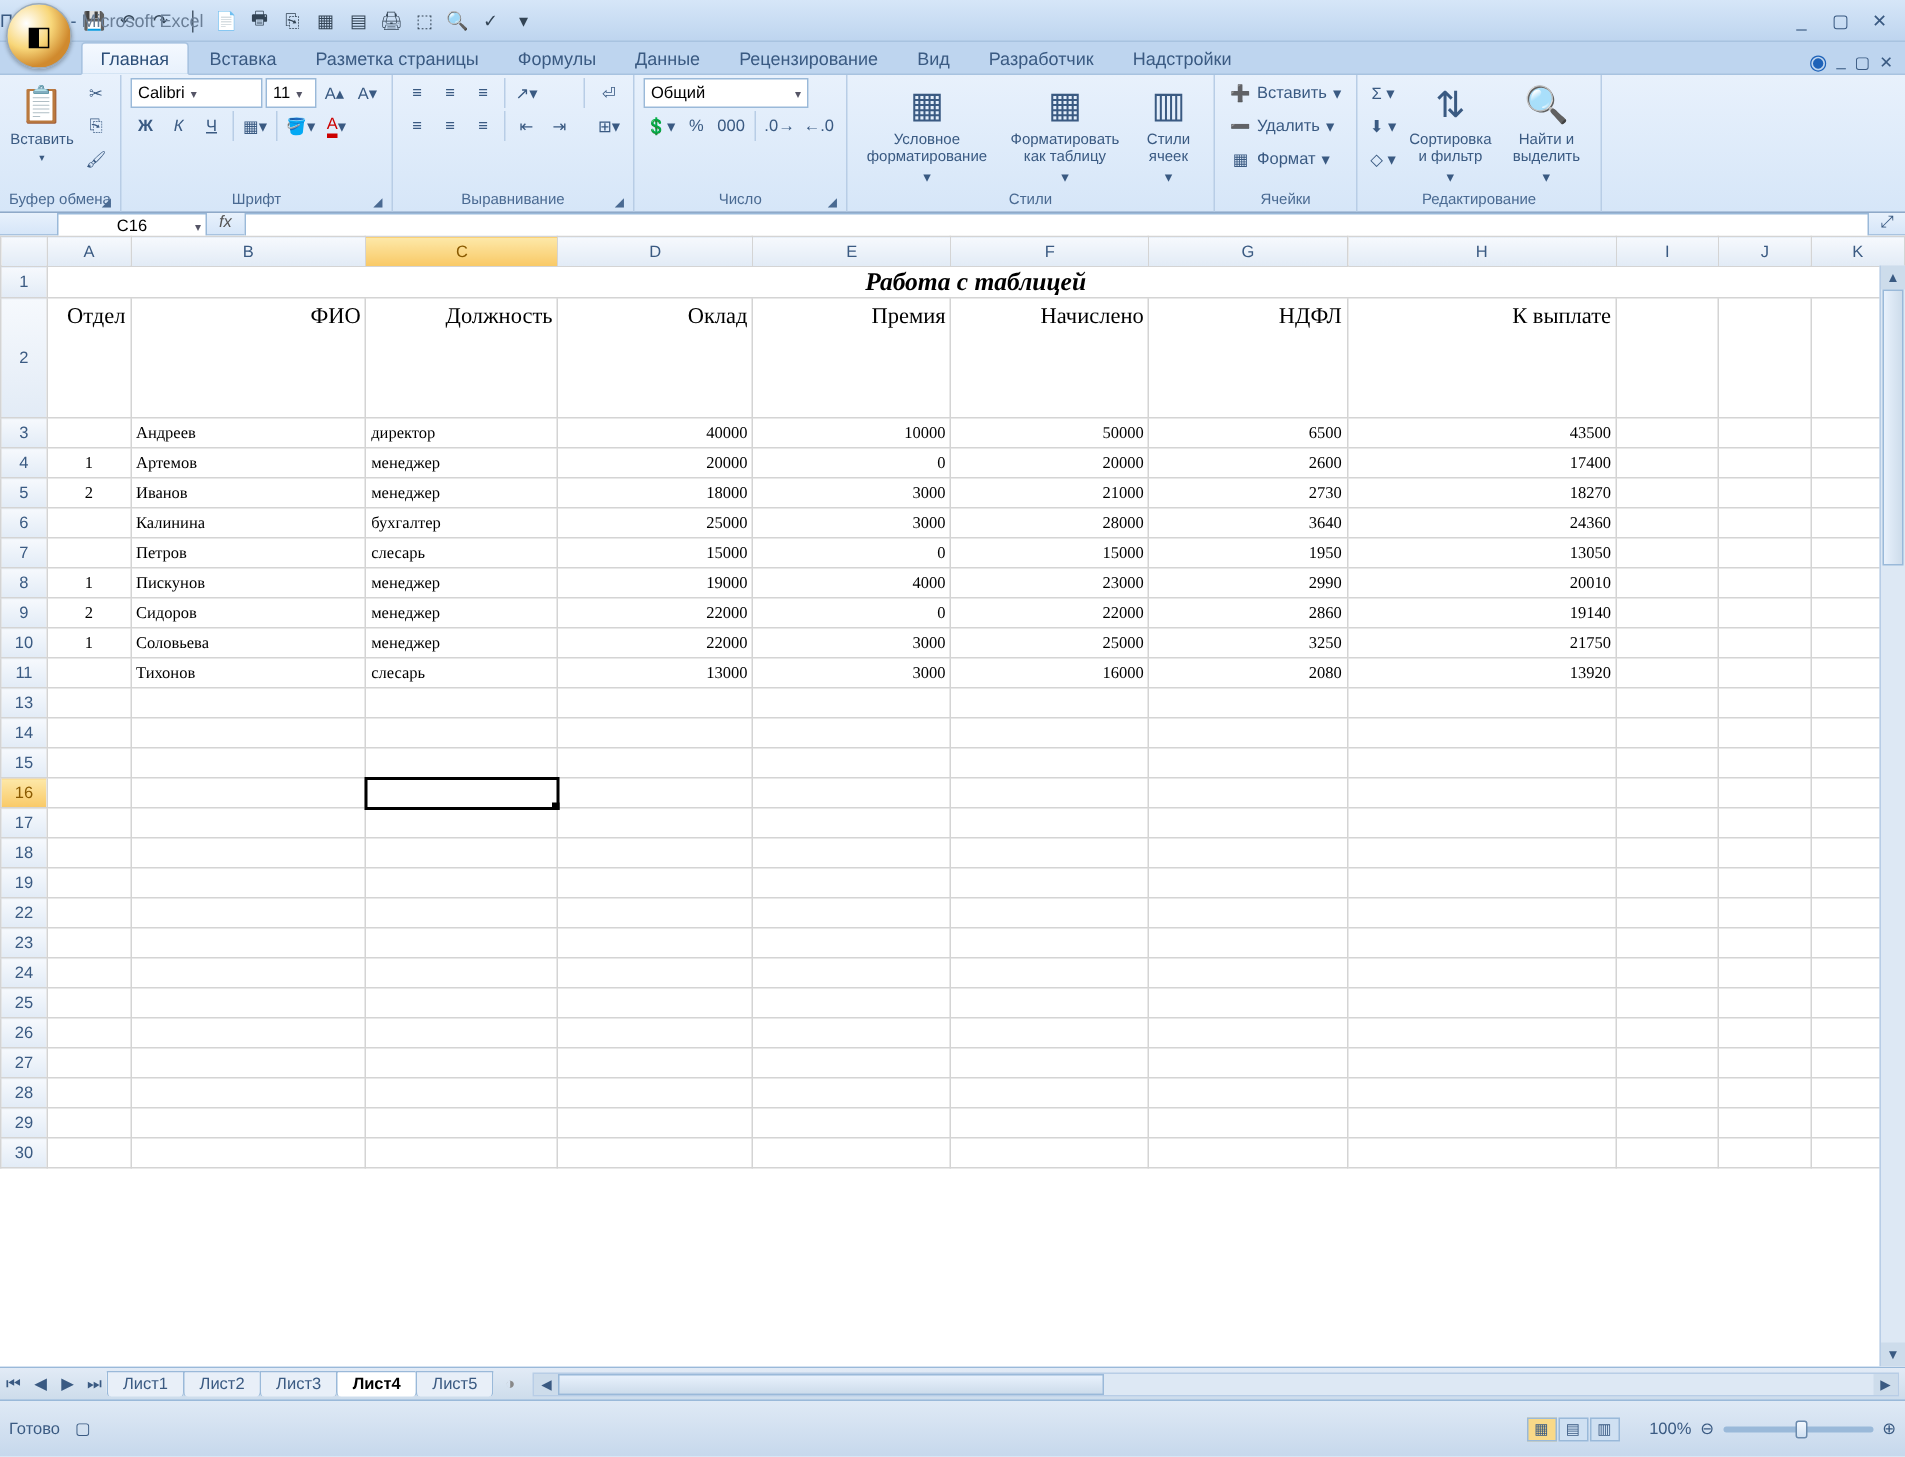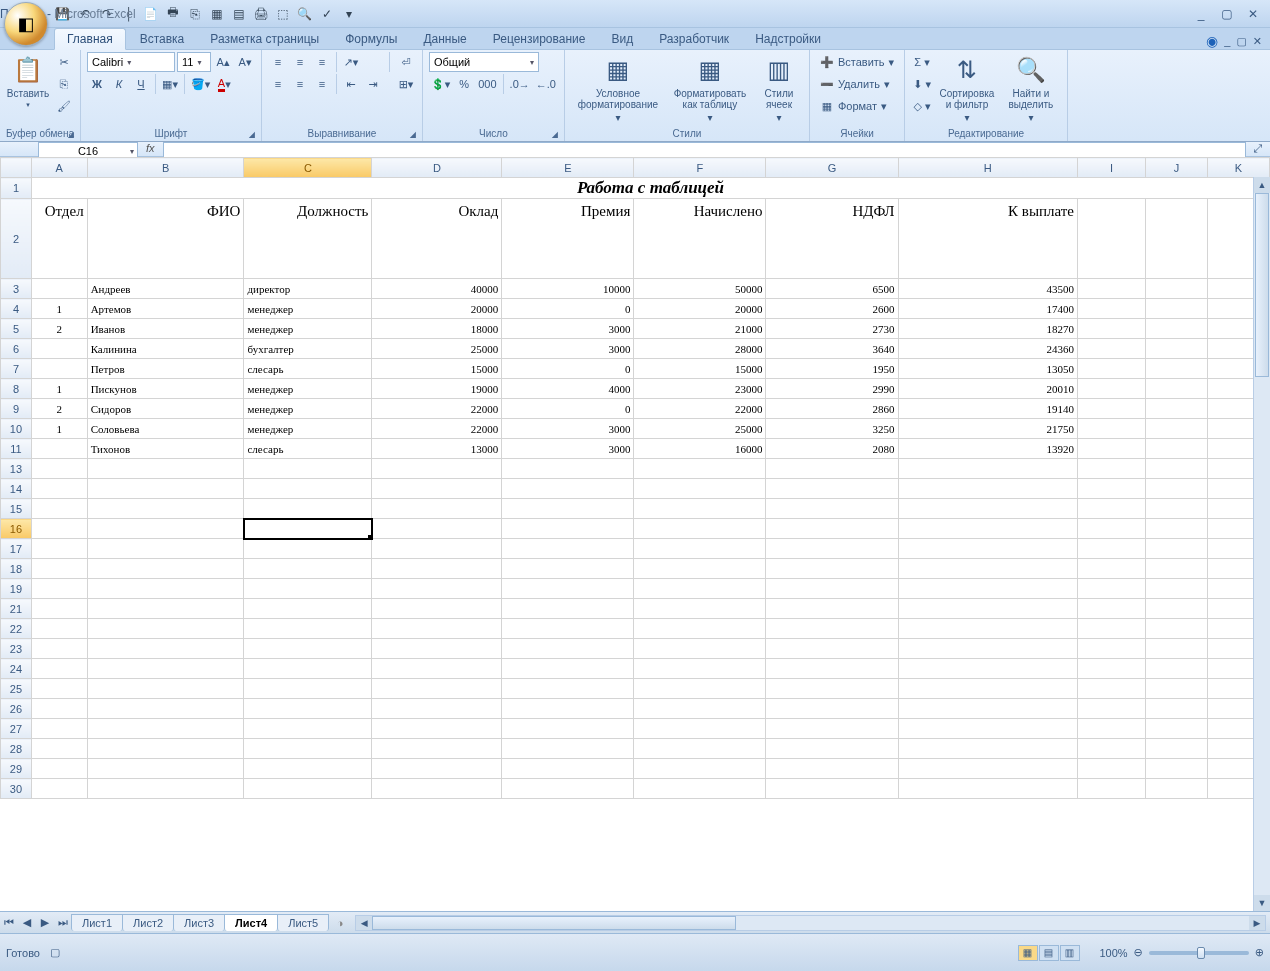--- a/index.html
+++ b/index.html
@@ -513,34 +513,20 @@
             <td class="c"></td>
             <td class="c"></td>
             <td class="c"></td>
             <td class="c"></td>
             <td class="c"></td>
             <td class="c"></td>
             <td class="c"></td>
             <td class="c"></td>
           </tr>
           <tr>
-            <th class="">21</th>
-            <td class="c"></td>
-            <td class="c"></td>
-            <td class="c"></td>
-            <td class="c"></td>
-            <td class="c"></td>
-            <td class="c"></td>
-            <td class="c"></td>
-            <td class="c"></td>
-            <td class="c"></td>
-            <td class="c"></td>
-            <td class="c"></td>
-          </tr>
-          <tr>
             <th class="">22</th>
             <td class="c"></td>
             <td class="c"></td>
             <td class="c"></td>
             <td class="c"></td>
             <td class="c"></td>
             <td class="c"></td>
             <td class="c"></td>
             <td class="c"></td>
             <td class="c"></td>

